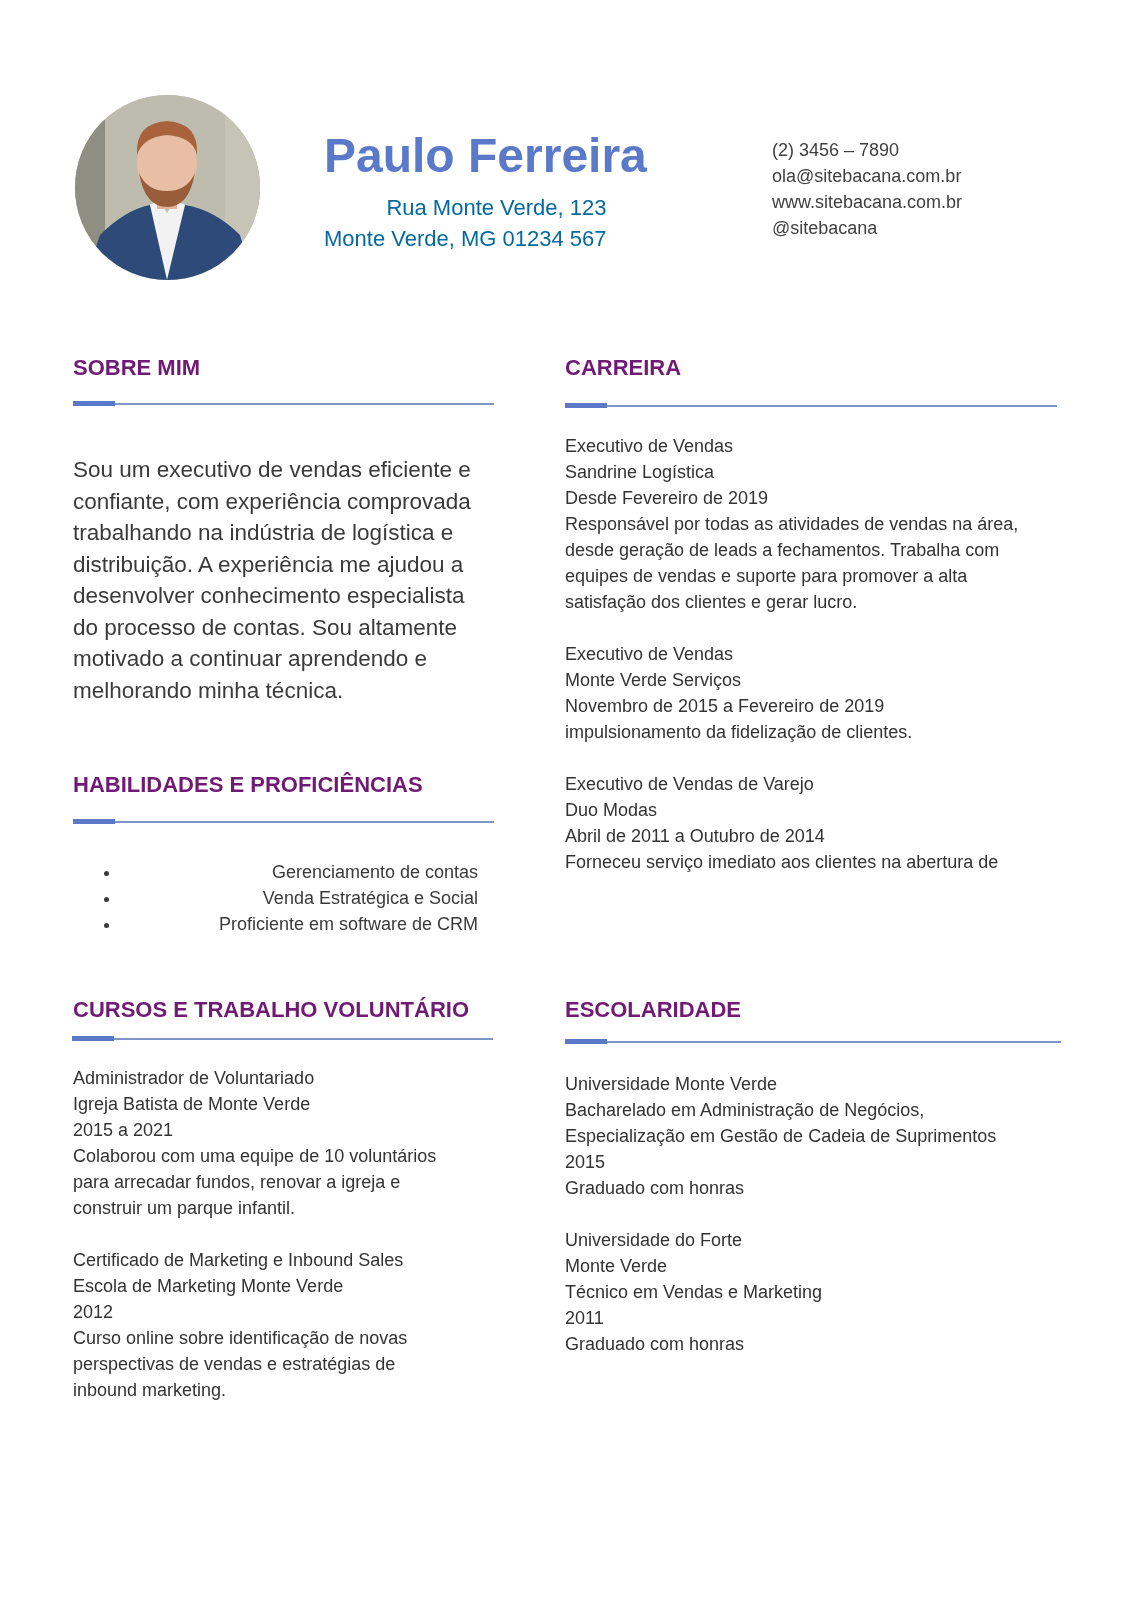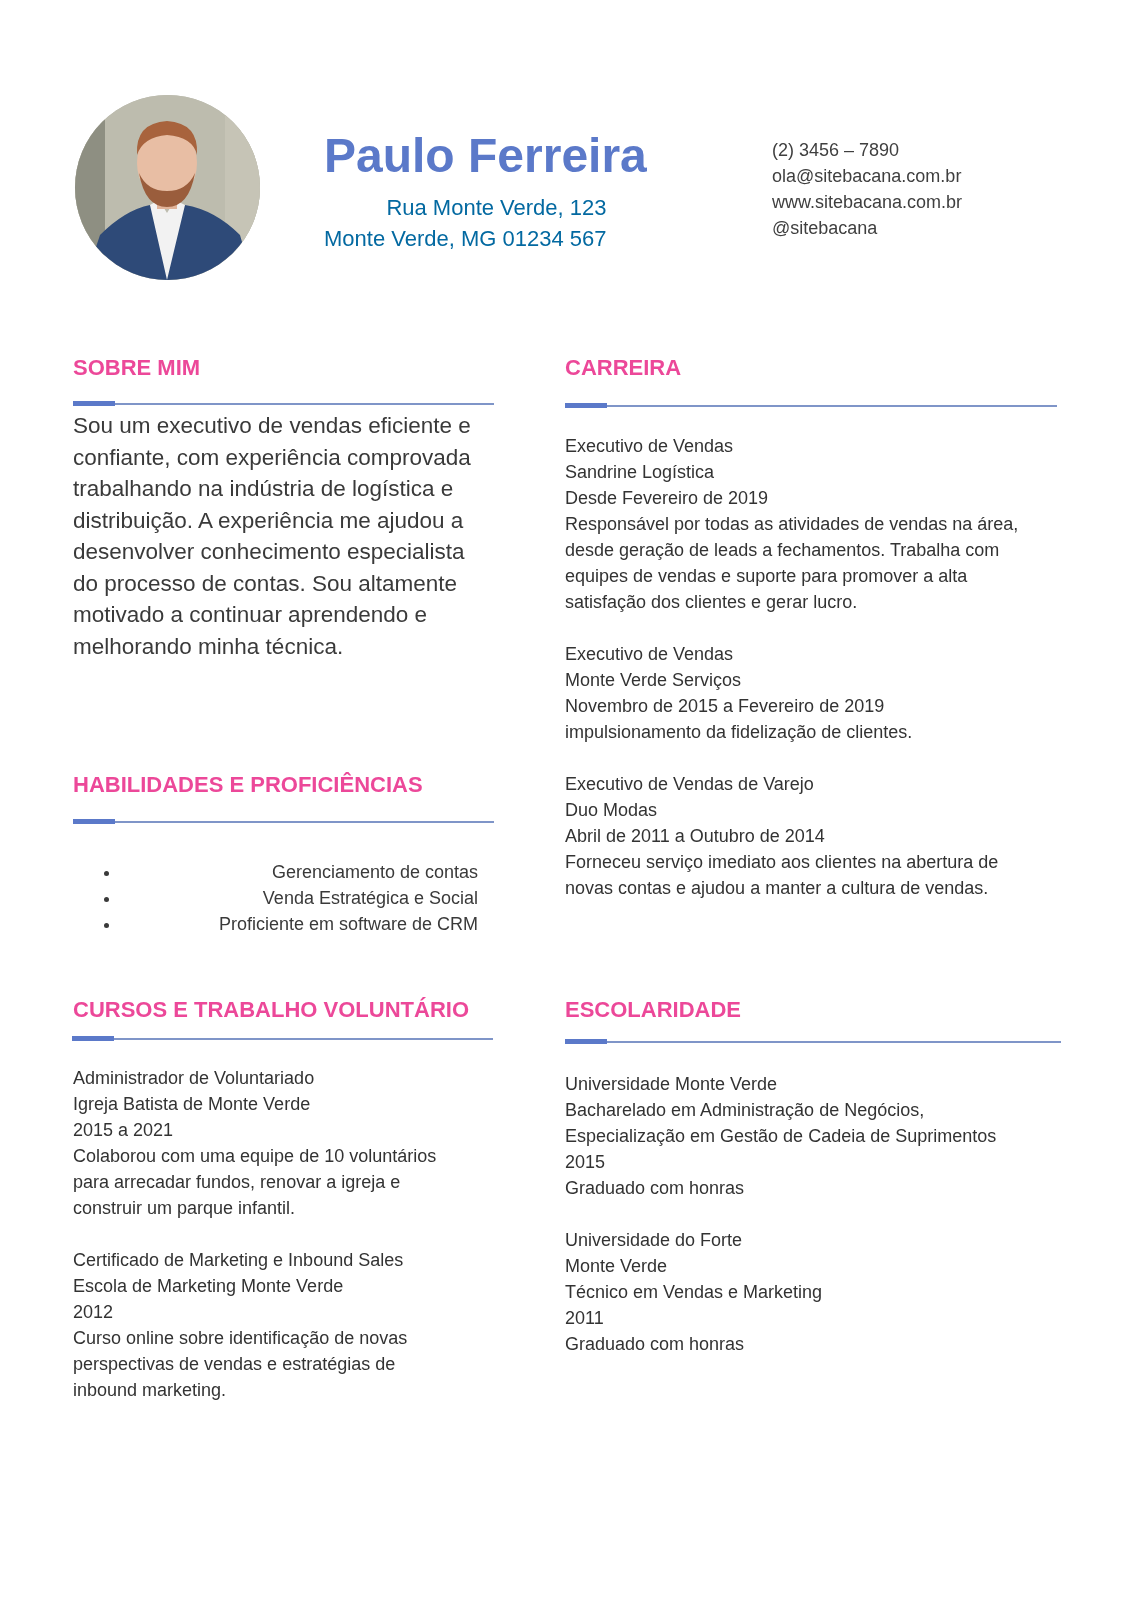--- a/index.html
+++ b/index.html
@@ -7,21 +7,21 @@
       font-family: "Liberation Sans", "DejaVu Sans", sans-serif; color: #3a3a3a; }
     .abs { position: absolute; }
 
     
     .photo { left: 75px; top: 95px; width: 185px; height: 185px; border-radius: 50%; overflow: hidden; background: #b9b9ad; }
     .name { left: 324px; top: 128px; font-size: 48px; font-weight: bold; color: #5b79c9; letter-spacing: 0px; white-space: nowrap; }
     .addr { left: 324px; top: 192px; font-size: 22px; color: #0369a1; line-height: 31px; text-align: right; }
     .contact { left: 772px; top: 137px; font-size: 18px; color: #3f3f3f; line-height: 26px; }
 
     
-    .sec-title { font-size: 22px; font-weight: bold; color: #ec4899; white-space: nowrap; }
+    .sec-title { font-size: 22px; font-weight: bold; color: #701a75; white-space: nowrap; }
     .rule { height: 2px; background: #7f95c8; }
     .rule-accent { height: 5px; width: 42px; background: #5b79c9; }
     .body-text { font-size: 18px; line-height: 26px; color: #333333; }
     .lead-text { font-size: 22.5px; line-height: 31.5px; color: #3a3a3a; }
     .entry { margin-bottom: 26px; }
     .entry div { white-space: nowrap; }
     ul.skills { margin: 16px; padding-left: 32px; font-size: 18px; line-height: 26px; color: #3a3a3a; text-align: right; }
     ul.skills li { padding-left: 2px; }
   </style>
 </head>
@@ -55,21 +55,21 @@
 <div class="abs contact">
   <div>(2) 3456 – 7890</div>
   <div>ola@sitebacana.com.br</div>
   <div>www.sitebacana.com.br</div>
   <div>@sitebacana</div>
 </div>
 
 <div class="abs sec-title" style="left:73px; top:355px;">SOBRE MIM</div>
 <div class="abs rule" style="left:73px; top:403px; width:421px;"></div>
 <div class="abs rule-accent" style="left:73px; top:401px;"></div>
-<div class="abs lead-text" style="left:73px; top:410px;">
+<div class="abs lead-text" style="left:73px; top:454px;">
   <div>Sou um executivo de vendas eficiente e</div>
   <div>confiante, com experiência comprovada</div>
   <div>trabalhando na indústria de logística e</div>
   <div>distribuição. A experiência me ajudou a</div>
   <div>desenvolver conhecimento especialista</div>
   <div>do processo de contas. Sou altamente</div>
   <div>motivado a continuar aprendendo e</div>
   <div>melhorando minha técnica.</div>
 </div>
 
@@ -123,21 +123,20 @@
     <div>Executivo de Vendas</div>
     <div>Monte Verde Serviços</div>
     <div>Novembro de 2015 a Fevereiro de 2019</div>
     <div>impulsionamento da fidelização de clientes.</div>
   </div>
   <div class="entry">
     <div>Executivo de Vendas de Varejo</div>
     <div>Duo Modas</div>
     <div>Abril de 2011 a Outubro de 2014</div>
     <div>Forneceu serviço imediato aos clientes na abertura de</div>
-    <div>novas contas e ajudou a manter a cultura de vendas.</div>
   </div>
 </div>
 
 <div class="abs sec-title" style="left:565px; top:997px;">ESCOLARIDADE</div>
 <div class="abs rule" style="left:565px; top:1041px; width:496px;"></div>
 <div class="abs rule-accent" style="left:565px; top:1039px;"></div>
 <div class="abs body-text" style="left:565px; top:1071px;">
   <div class="entry">
     <div>Universidade Monte Verde</div>
     <div>Bacharelado em Administração de Negócios,</div>

